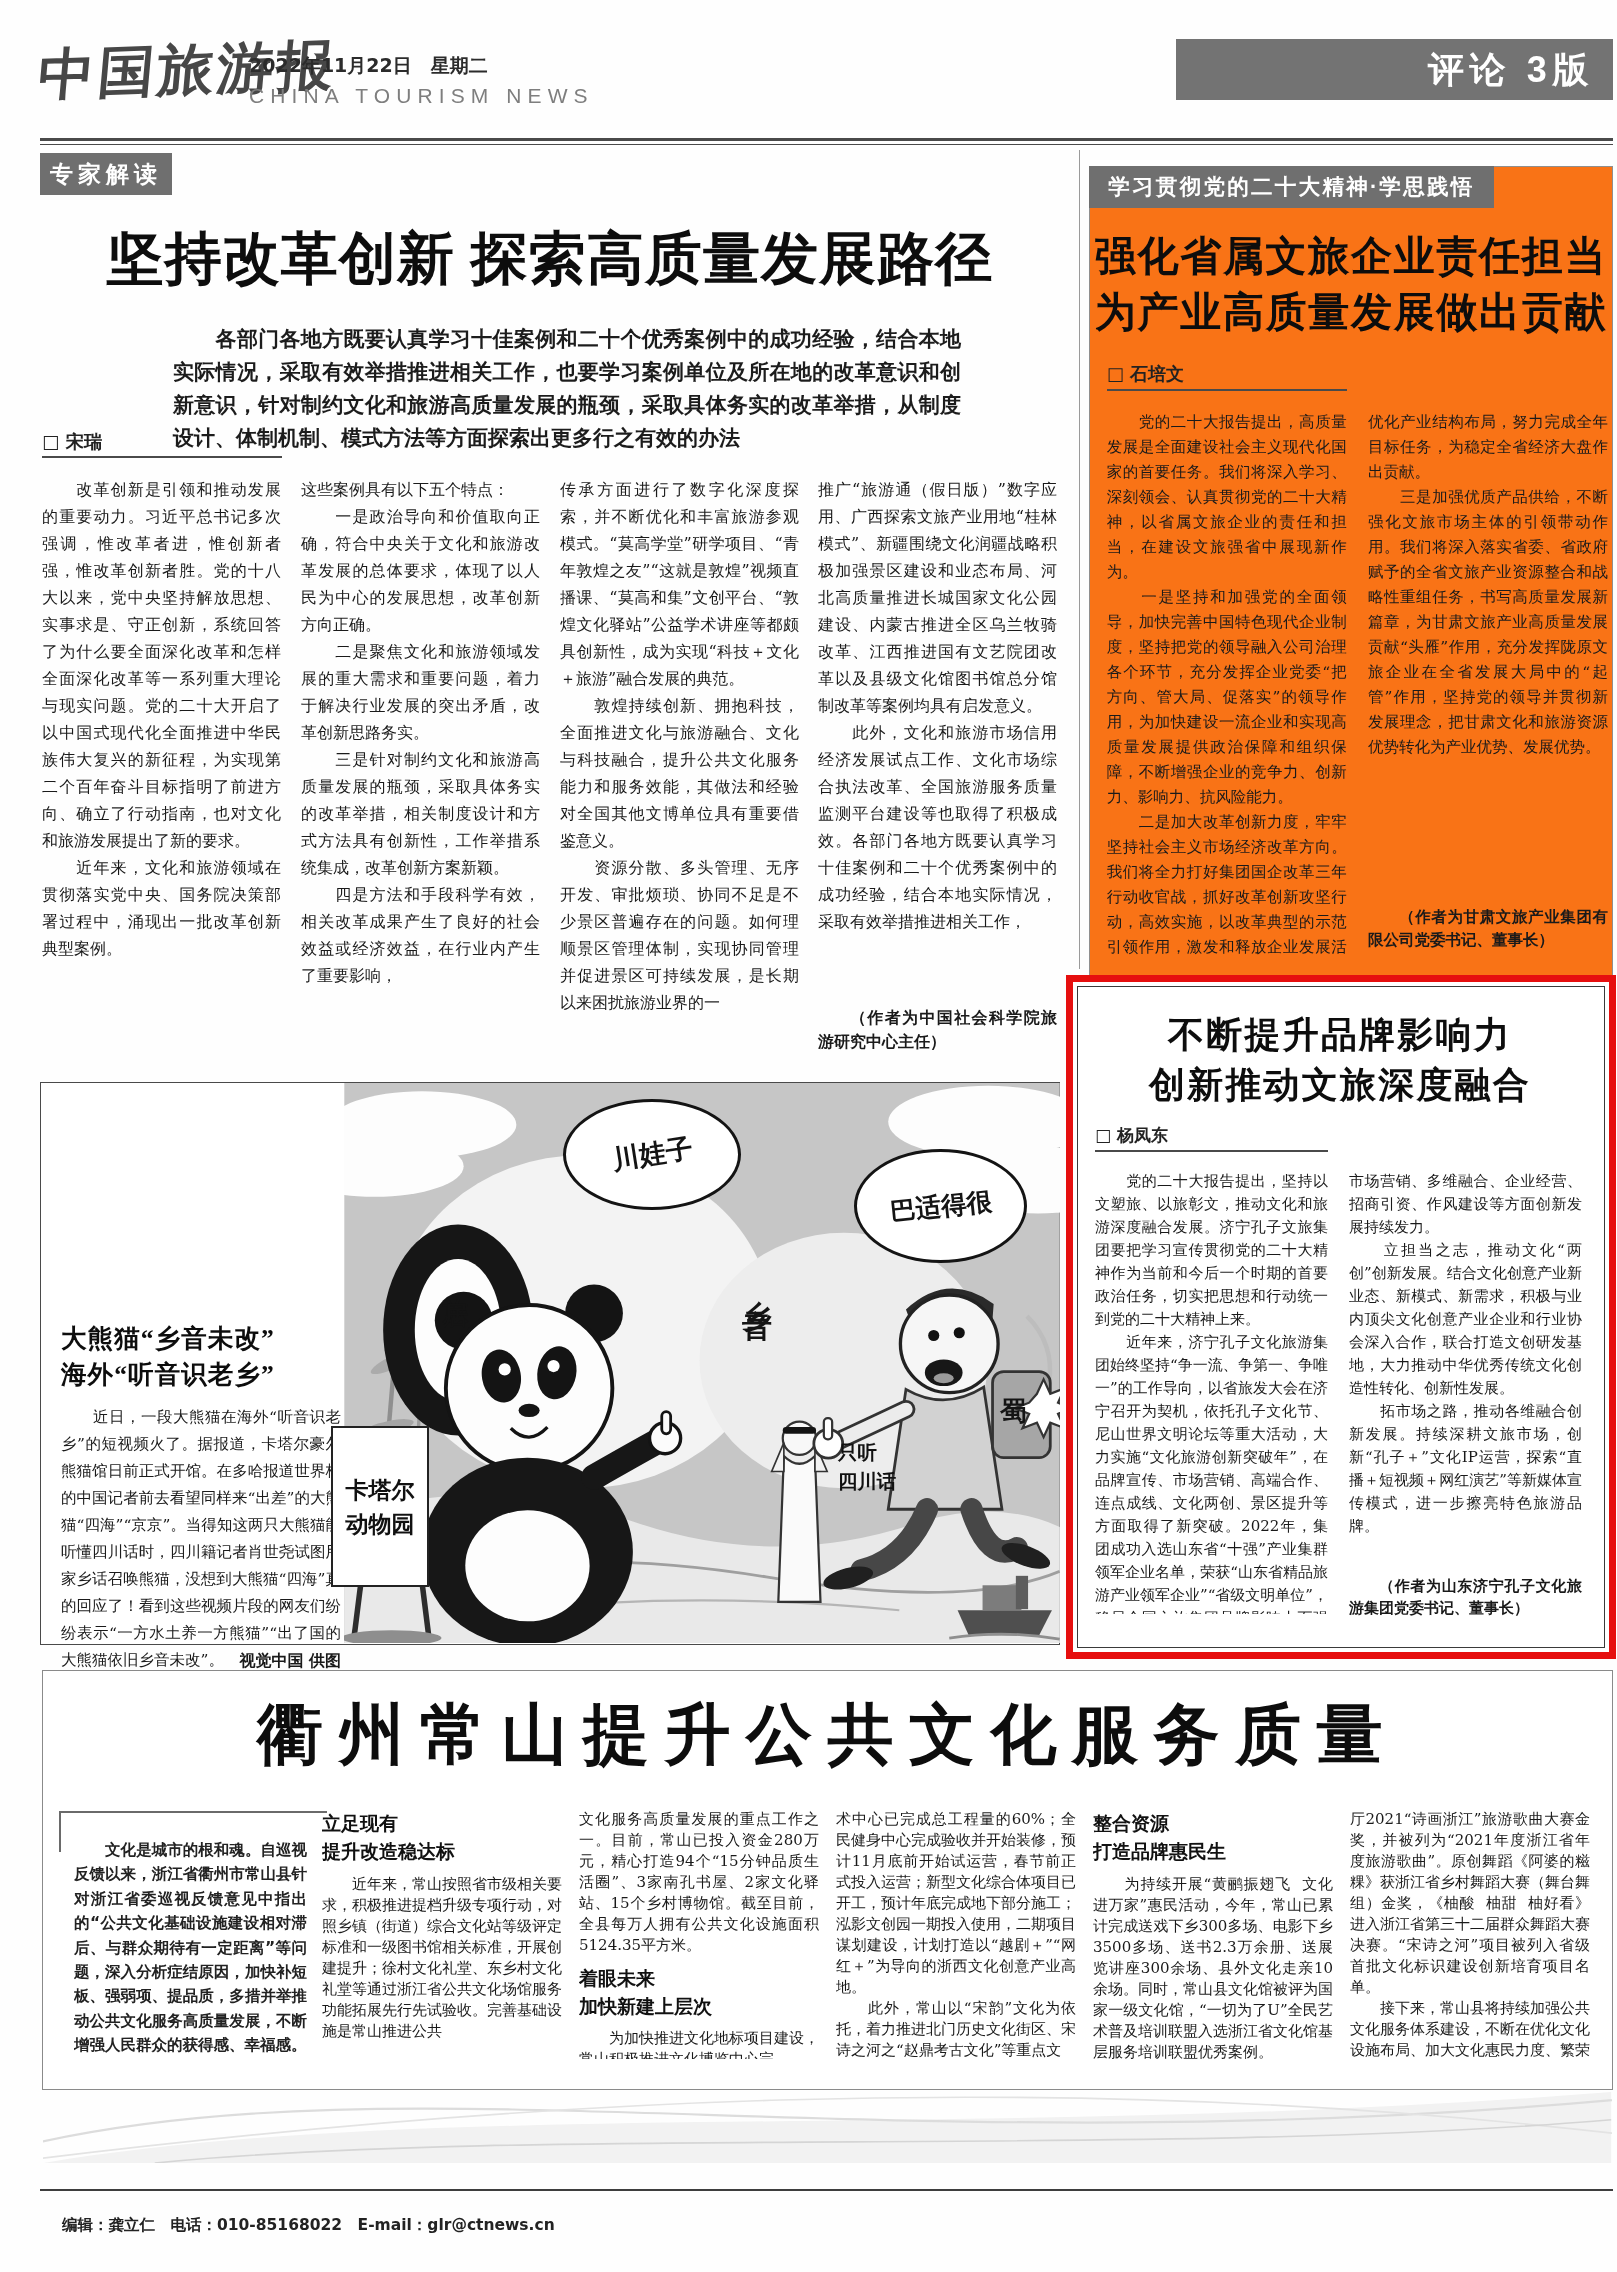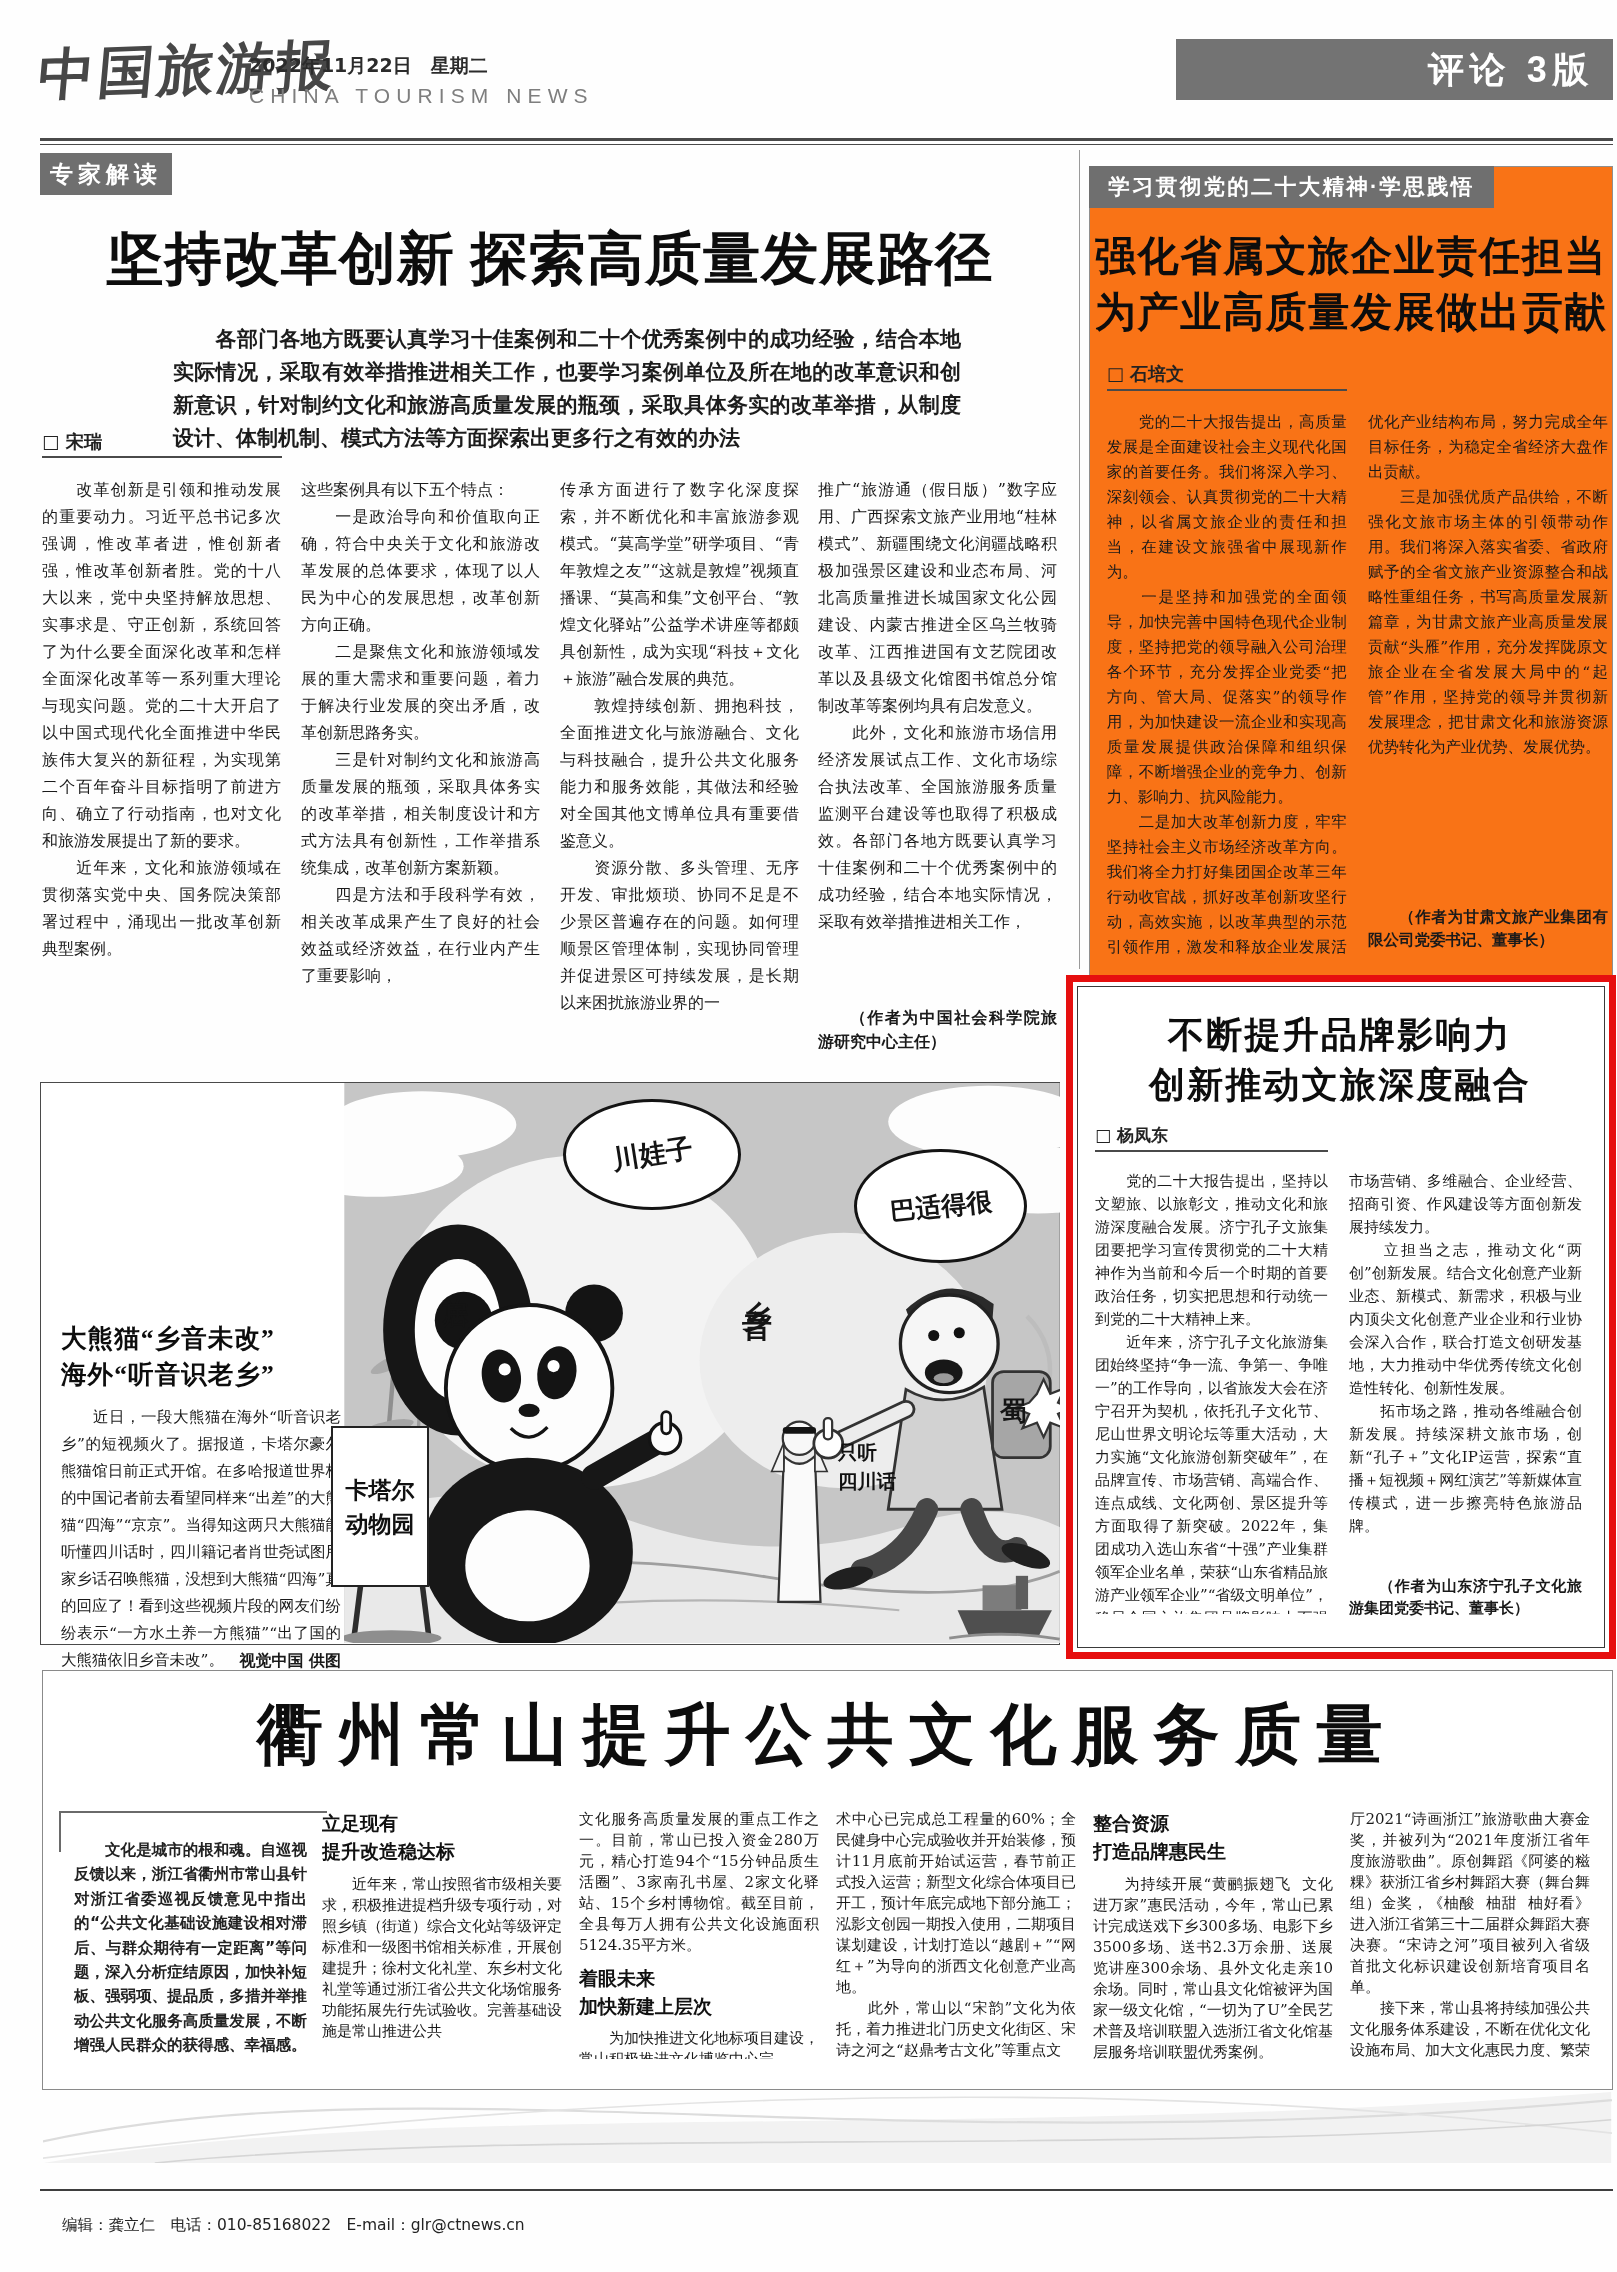--- a/index.html
+++ b/index.html
@@ -218,14 +218,14 @@
 
   <svg class="abs" style="left:0;top:360px;" width="1569" height="132" viewBox="0 0 2826 238">
     <path d="M0,238 C700,120 1700,200 2826,110 L2826,238 Z" fill="#f2f2f2"></path>
     <path d="M-50,210 C650,40 1500,250 2876,120" stroke="#dcdcdc" stroke-width="4" fill="none"></path>
     <path d="M-50,235 C800,130 1800,60 2876,190" stroke="#e3e3e3" stroke-width="3" fill="none"></path>
     <path d="M200,238 C900,170 2000,230 2826,160" stroke="#d5d5d5" stroke-width="3" fill="none"></path>
   </svg>
 </div>
 
 <div class="abs rule" style="left:40px;top:2189px;width:1573px;height:2.2px;background:#3e3e3e;"></div>
-<div class="abs hei" style="left:62px;top:2215px;font-size:15.5px;font-weight:normal;color:#222;">编辑：龚立仁　电话：010-85168022　E-mail：glr@ctnews.cn</div>
+<div class="abs hei" style="left:62px;top:2215px;font-size:15.5px;font-weight:bold;color:#222;">编辑：龚立仁　电话：010-85168022　E-mail：glr@ctnews.cn</div>
 
 
 </body></html>

